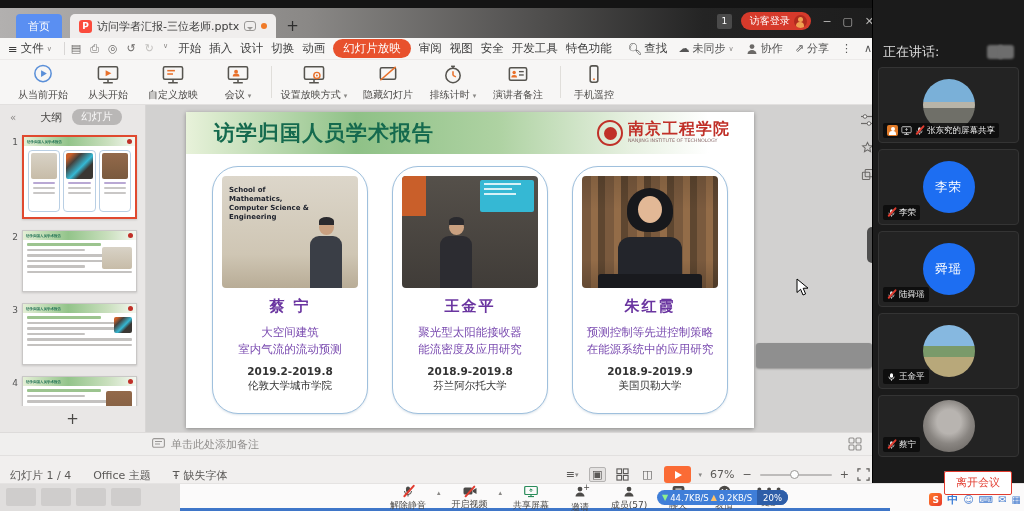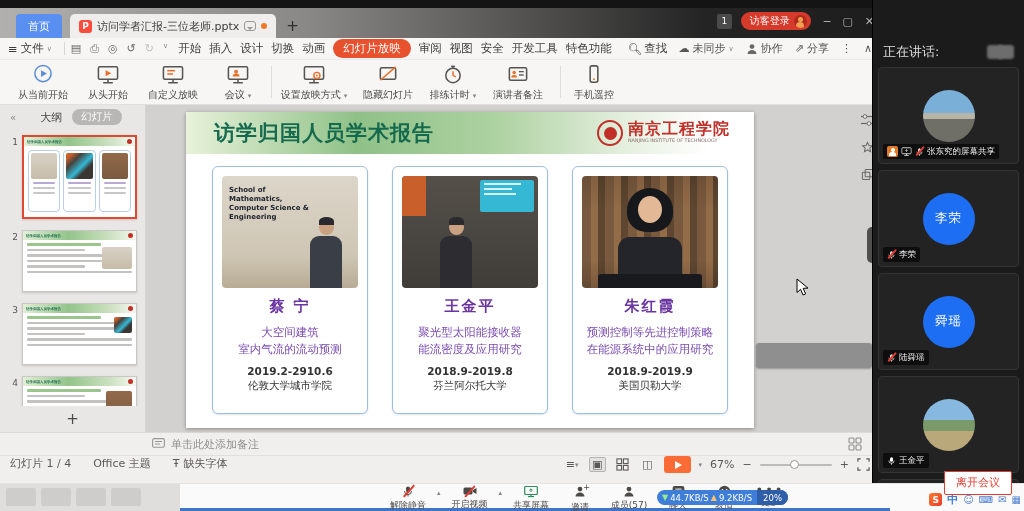--- a/index.html
+++ b/index.html
@@ -87,21 +87,21 @@
   .slide { position:absolute; left:40px; top:7px; width:568px; height:316px; background:#fff; box-shadow:0 1px 4px rgba(0,0,0,.35); }
   .slide-head { height:42px; background:linear-gradient(90deg,#e8f2da 0%,#8fc187 30%,#aed2a2 55%,#e6f0e0 78%,#ffffff 92%); display:flex; align-items:center; }
   .slide-title { font-size:21px; font-weight:bold; color:#156a4e; padding-left:28px; letter-spacing:1px; }
   .slide-logo { margin-left:auto; margin-right:14px; display:flex; align-items:center; gap:5px; }
   .seal { width:26px; height:26px; border-radius:50%; border:2.5px solid #c03028; display:flex; align-items:center; justify-content:center; }
   .seal-in { width:13px; height:13px; border-radius:50%; background:#c03028; }
   .logo-txt { display:flex; flex-direction:column; line-height:1.05; }
   .logo-cn { font-family:"DejaVu Serif","Liberation Serif",serif; color:#c03028; font-size:16px; font-weight:bold; letter-spacing:1px; }
   .logo-en { font-size:6px; color:#8a6a6a; transform:scale(.8); transform-origin:left top; white-space:nowrap; }
   .cards { display:flex; gap:24px; padding:12px 26px 0; }
-  .card { flex:1; border:1.5px solid #9fc0dd; border-radius:6px; background:#fff; height:248px; padding:9px 9px 0; text-align:center; box-shadow:0 1px 2px rgba(120,150,180,.25); }
+  .card { flex:1; border:1.5px solid #9fc0dd; border-radius:26px; background:#fff; height:248px; padding:9px 9px 0; text-align:center; box-shadow:0 1px 2px rgba(120,150,180,.25); }
   .cphoto { height:112px; border-radius:4px; position:relative; overflow:hidden; }
   .cname { margin-top:9px; font-size:15px; font-weight:bold; color:#6a35a0; letter-spacing:2px; }
   .ctopic { margin-top:8px; font-size:11.5px; color:#7a4bb0; line-height:1.45; }
   .cmeta { margin-top:8px; font-size:10.5px; color:#333; font-weight:bold; }
   .cinst { font-size:10.5px; color:#333; margin-top:2px; }
   
   .p1 { background:linear-gradient(180deg,#dcd6ca 0%,#cfc6b4 70%,#b8ac96 100%); }
   .p1 .sign { position:absolute; left:7px; top:10px; width:92px; text-align:left; font-size:7px; font-weight:bold; color:#20242e; line-height:1.3; }
   .fig { position:absolute; }
   .fig .head { width:15px; height:15px; border-radius:50%; background:#c9a080; margin:0 auto; position:relative; }
@@ -125,21 +125,21 @@
   
   .rail { position:absolute; right:6px; top:8px; display:flex; flex-direction:column; gap:14px; align-items:center; color:#6b6967; }
   .gray-float { position:absolute; right:8px; top:238px; width:116px; height:25px; background:#8f8f8f; border-radius:3px; box-shadow:0 1px 2px rgba(0,0,0,.3); }
   .panel-handle { position:absolute; right:0; top:122px; width:13px; height:36px; background:#4f4f4f; border-radius:5px 0 0 5px; color:#ddd; font-size:9px; display:flex; align-items:center; justify-content:center; }
 
   
   .notesbar { height:23px; background:#f0efee; border-top:1px solid #dddbda; display:flex; align-items:center; padding:0 10px 0 152px; font-size:11px; color:#8f8d8b; gap:6px; }
   .notes-grid { margin-left:auto; margin-right:8px; }
 
   
-  .statusbar { height:28px; background:#f1efee; border-top:1px solid #e2e0df; display:flex; align-items:flex-start; padding:0 10px; font-size:11px; color:#5b5957; }
+  .statusbar { height:28px; background:#f1efee; border-top:1px solid #e2e0df; display:flex; align-items:flex-end; padding:0 10px; font-size:11px; color:#5b5957; }
   .st-item { margin-right:22px; display:flex; align-items:center; gap:4px; }
   .st-right { margin-left:auto; display:flex; align-items:center; gap:8px; }
   .viewic { width:17px; height:15px; display:flex; align-items:center; justify-content:center; color:#5b5957; }
   .viewic.sel { border:1px solid #b5b3b2; background:#e4e2e1; border-radius:2px; }
   .play-pill { width:27px; height:17px; background:#fb6b35; border-radius:3px; display:flex; align-items:center; justify-content:center; }
   .play-pill::after { content:''; border-left:7px solid #fff; border-top:4.5px solid transparent; border-bottom:4.5px solid transparent; margin-left:2px; }
   .zoom-track { width:72px; height:2px; background:#bdbbba; position:relative; border-radius:1px; }
   .zoom-track::before { content:''; position:absolute; left:50%; top:-2px; width:1px; height:6px; background:#a5a3a2; }
   .zoom-knob { position:absolute; left:42%; top:-4px; width:9px; height:9px; background:#fdfdfd; border:1px solid #9a9896; border-radius:50%; }
 
@@ -163,21 +163,21 @@
   .sogou { width:13px; height:13px; background:linear-gradient(135deg,#ff7a2a,#e83a2a); color:#fff; font-size:9px; font-weight:bold; border-radius:3px; display:flex; align-items:center; justify-content:center; }
   .tray-zh { color:#3a7bd5; font-size:11px; font-weight:bold; }
   .tray-g { color:#4a7fd0; font-size:10px; }
 
   
   .meetpanel { position:absolute; right:0; top:0; width:152px; height:487px; background:#1b1b1b; border-left:1px solid #000; }
   .mp-head { height:26px; margin-top:39px; display:flex; align-items:center; padding:0 10px; color:#dcdcdc; font-size:13px; }
   .mp-blur { margin-left:auto; display:flex; }
   .mp-blur i { width:16px; height:14px; background:#6d6d6d; border-radius:3px; filter:blur(1px); margin-left:-5px; }
   .tiles { display:flex; flex-direction:column; gap:6px; padding:2px 5px; }
-  .tile { position:relative; height:97px; background:#232323; border:1px solid #343434; border-radius:4px; display:flex; align-items:center; justify-content:center; }
+  .tile { position:relative; height:76px; background:#232323; border:1px solid #343434; border-radius:4px; display:flex; align-items:center; justify-content:center; }
   .tile.short { height:62px; }
   .av { width:52px; height:52px; border-radius:50%; }
   .av.blue { background:#1d6ef2; color:#fff; font-size:12.5px; display:flex; align-items:center; justify-content:center; letter-spacing:1px; }
   .av.a1 { background:linear-gradient(180deg,#7ab0d8 0 44%,#b8b4a8 44% 55%,#6f6f68 55% 100%); }
   .av.a4 { background:linear-gradient(180deg,#86b8e0 0 40%,#7a9a6a 40% 62%,#b8a87a 62% 100%); }
   .av.a5 { background:radial-gradient(circle at 50% 42%,#b8b4b0 0 30%,#8a8682 55%,#5e5a56 100%); }
   .chip { position:absolute; left:4px; bottom:4px; background:rgba(10,10,10,.82); border-radius:2px; padding:1.5px 4px; display:flex; align-items:center; gap:3px; color:#eee; font-size:8.5px; white-space:nowrap; max-width:138px; }
   .pbadge { width:11px; height:11px; background:#e07a28; border-radius:2px; position:relative; flex:none; }
   .pbadge::before { content:''; position:absolute; left:3.5px; top:1.5px; width:4px; height:4px; border-radius:50%; background:#fff; }
   .pbadge::after { content:''; position:absolute; left:2px; top:6px; width:7px; height:4px; border-radius:3px 3px 0 0; background:#fff; }
@@ -498,21 +498,21 @@
             <div class="card">
               <div class="cphoto p1">
                 <div class="sign">School of Mathematics, Computer Science &amp; Engineering</div>
                 <div class="fig">
                     <div class="head"></div>
                     <div class="body"></div>
                   </div>
               </div>
               <div class="cname">蔡  宁</div>
               <div class="ctopic"><span>大空间建筑</span><br><span>室内气流的流动预测</span></div>
-              <div class="cmeta">2019.2-2910.6</div>
+              <div class="cmeta">2019.2-2019.8</div>
               <div class="cinst">伦敦大学城市学院</div>
             </div>
             <div class="card">
               <div class="cphoto p2">
                 <div class="blockL"></div>
                 <div class="screenR">
                     <i style="width:80%"></i>
                     <i style="width:60%"></i>
                     <i style="width:70%"></i>
                   </div>

